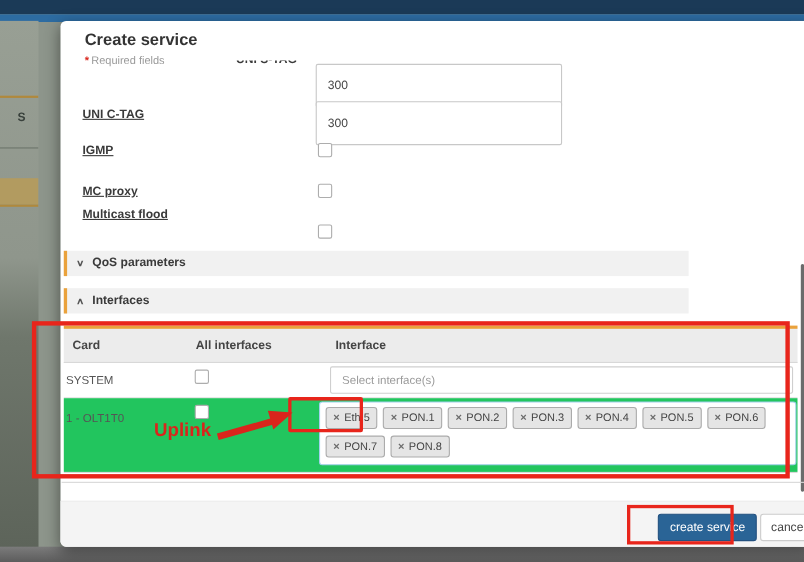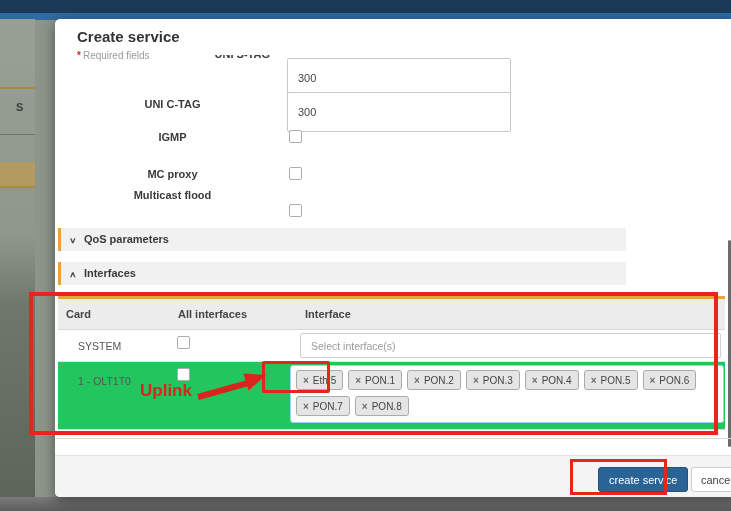--- a/index.html
+++ b/index.html
@@ -21,22 +21,22 @@
   .bg-bottom { position:absolute; left:0; top:497px; width:731px; height:14px;
                background:linear-gradient(#7b7b7b, #5c5c5c); }
 
   
   .modal { position:absolute; left:35px; top:19px; width:684px; height:478px;
            background:#ffffff; border-radius:5px; box-shadow:0 4px 14px rgba(0,0,0,.45);margin-left:20px; }
   .modal-title { position:absolute; left:22px; top:9px; font-size:15px; font-weight:bold; color:#333; }
   .required-note { position:absolute; left:22px; top:31px; font-size:10px; color:#9a9a9a; }
   .required-note .star { color:#d9251c; font-weight:bold; margin-right:2px; }
 
-  .fld-label { position:absolute; left:20px; width:195px; text-align:center;
-               font-size:11px; font-weight:bold; color:#3a3a3a; white-space:nowrap; }
+  .fld-label { position:absolute; left:20px; width:195px; text-align:left;
+               font-size:11px; font-weight:bold; color:#3a3a3a; white-space:nowrap;text-decoration:underline; }
   .fld-label-clip { position:absolute; left:20px; top:36px; width:195px; height:9px; overflow:hidden; }
   .fld-label-clip .inner { position:absolute; top:-7px; right:0; font-size:11px; font-weight:bold;
                            color:#3a3a3a; white-space:nowrap; }
   .text-input { position:absolute; left:232px; width:224px; height:40px; border:1px solid #c8c8c8;
                 border-radius:2px; font-family:"Liberation Sans",sans-serif; font-size:11px;
                 color:#444; padding:0 10px; background:#fff; outline:none; }
   .cbox { position:absolute; left:234px; width:13px; height:13px; background:#fff;
           border:1px solid #adadad; border-radius:2px; cursor:pointer; }
 
   .section-bar { position:absolute; left:3px; width:568px; height:23px; background:#f1f1f1;
@@ -45,21 +45,21 @@
   .section-bar .chev { display:inline-block; font-size:8px; color:#555; margin-right:5px;
                        transform:scaleX(1.3); }
 
   .iface-table { position:absolute; left:3px; top:277px; width:667px; border-top:3px solid #eaa23c;
                  border-bottom:1px solid #d8d8d8; font-size:11px; }
   .t-header { position:relative; height:31px; background:#ececec; border-bottom:1px solid #d8d8d8; }
   .t-header .hcell { position:absolute; top:9px; font-weight:bold; color:#454545; }
   .t-row { position:relative; border-bottom:1px solid #e4e4e4; }
   .t-row.r1 { height:32px; background:#fff; }
   .t-row.r2 { height:67px; background:#22c55e; border-bottom:none; }
-  .cell-card { position:absolute; left:20px; font-size:10.5px; color:#555;text-align:center; }
+  .cell-card { position:absolute; left:2px; font-size:10.5px; color:#555;text-align:center; }
   .select-input { position:absolute; left:242px; top:3px; width:421px; height:25px;
                   border:1px solid #cfcfcf; border-radius:2px; font-family:"Liberation Sans",sans-serif;
                   font-size:10.5px; color:#555; padding:0 10px; background:#fff; outline:none; }
   .select-input::placeholder { color:#9b9b9b; opacity:1; }
   .tags-box { position:absolute; left:232px; top:3px; width:434px; height:58px; background:#fff;
               border:1px solid #a3d0ec; border-radius:3px; padding:4px 5px; display:flex;
               flex-wrap:wrap; gap:6px 5px; align-content:flex-start; }
   .tag { display:inline-flex; align-items:center; gap:4px; height:20px; padding:0 6px;
          background:#e5e5e5; border:1px solid #ababab; border-radius:3px; font-size:10px;
          color:#444; cursor:pointer; white-space:nowrap; }

